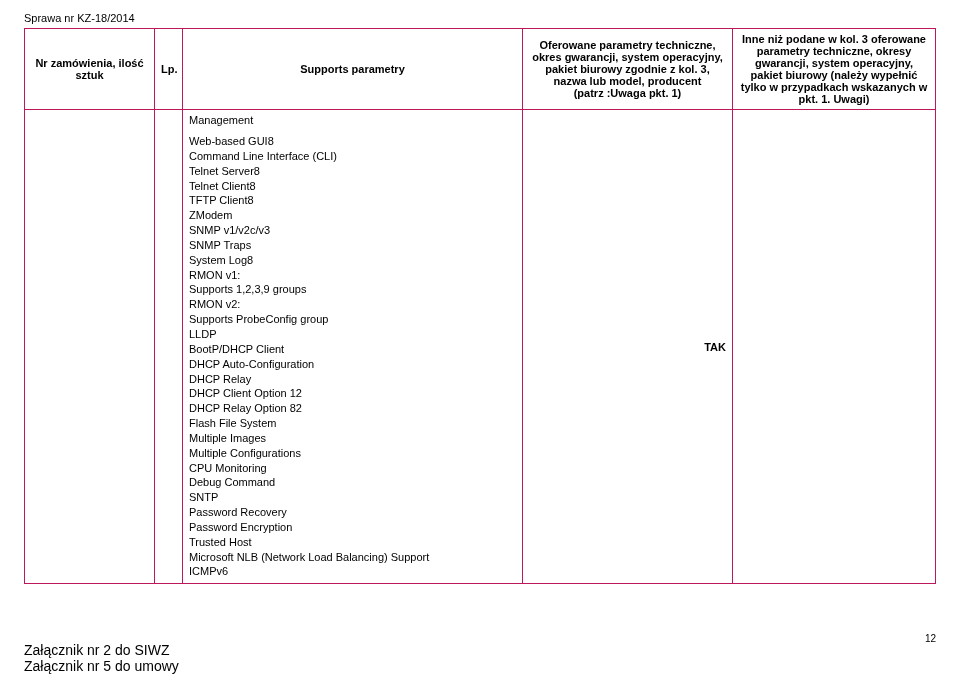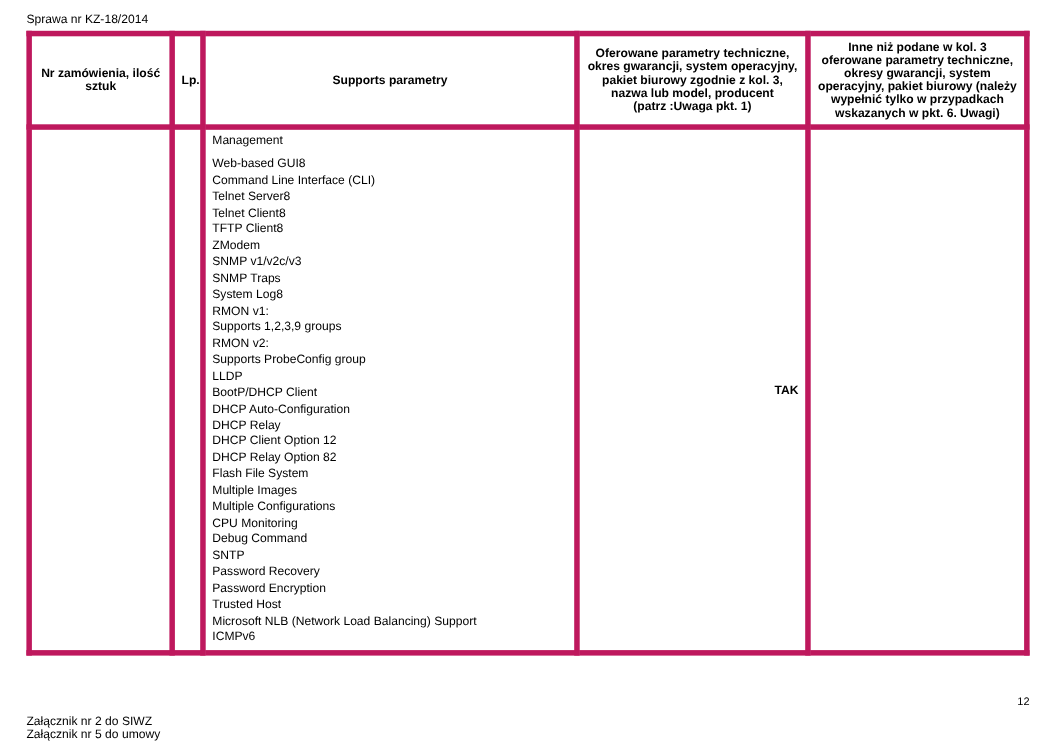--- a/index.html
+++ b/index.html
@@ -17,21 +17,21 @@
     text-align: left;
     font-size: 11px;
     margin-bottom: 4px;
   }
   table {
     border-collapse: collapse;
     width: 100%;
     table-layout: fixed;
   }
   th, td {
-    border: 5px solid #be185d;
+    border: 1px solid #be185d;
     vertical-align: top;
     padding: 4px 6px;
     font-size: 11px;
   }
   th {
     font-weight: bold;
     text-align: center;
     vertical-align: middle;
   }
   .col1 { width: 130px; }
@@ -39,21 +39,21 @@
   .col3 { width: 340px; }
   .col4 { width: 210px; }
   .col5 { width: auto; }
   .mgmt-line { font-weight: normal; margin-bottom: 8px; }
   .feature-line { white-space: pre-line; line-height: 1.35; }
   .tak { text-align: right; font-weight: bold; vertical-align: middle; }
   .footer {
     position: absolute;
     left: 24px;
     bottom: 10px;
-    font-size: 11px;
+    font-size: 14px;
   }
   .pagenum {
     position: absolute;
     right: 24px;
     bottom: 40px;
     font-size: 10px;
   }
 </style>
 </head>
 <body>
@@ -69,21 +69,21 @@
       <col class="col5">
   </colgroup>
   <thead>
     <tr>
       <th>Nr zamówienia, ilość sztuk</th>
       <th>Lp.</th>
       <th>Supports parametry</th>
       <th style="white-space:pre-line;">Oferowane parametry techniczne, okres gwarancji, system operacyjny, pakiet biurowy zgodnie z kol. 3,
 nazwa lub model, producent
 (patrz :Uwaga pkt. 1)</th>
-      <th>Inne niż podane w kol. 3 oferowane parametry techniczne, okresy gwarancji, system operacyjny, pakiet biurowy (należy wypełnić tylko w przypadkach wskazanych w pkt. 6. Uwagi)</th>
+      <th>Inne niż podane w kol. 3 oferowane parametry techniczne, okresy gwarancji, system operacyjny, pakiet biurowy (należy wypełnić tylko w przypadkach wskazanych w pkt. 1. Uwagi)</th>
     </tr>
   </thead>
   <tbody>
     <tr>
       <td></td>
       <td></td>
       <td>
         <div class="mgmt-line">Management</div>
         <div class="feature-line">Web-based GUI8
 Command Line Interface (CLI)

